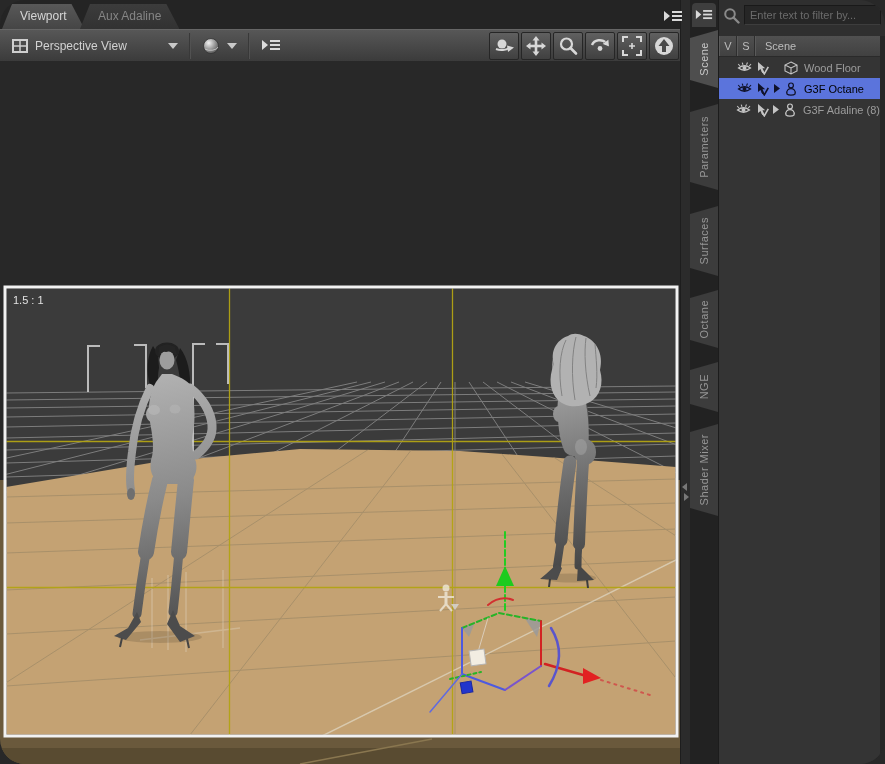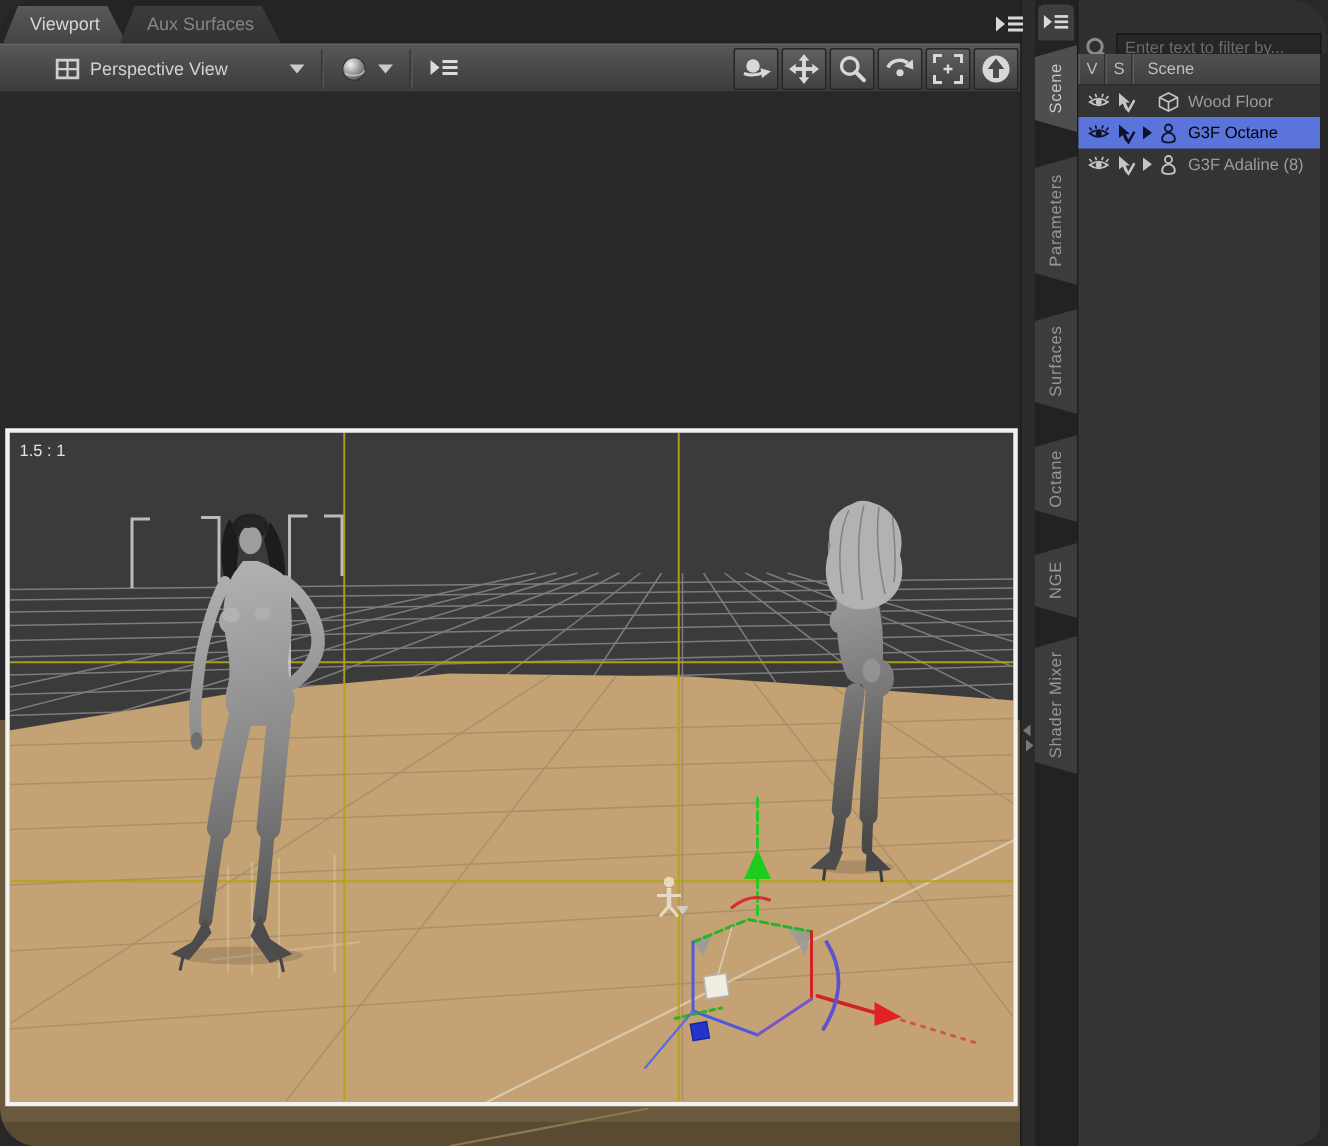--- a/index.html
+++ b/index.html
@@ -8,21 +8,21 @@
        -webkit-font-smoothing:antialiased;color:#cfcfcf;border-radius:25px;}
 
   
   .left-region{position:absolute;left:0;top:0;width:680px;height:764px;}
   .tabbar{position:relative;height:29px;background:#242424;}
   .vtab{position:absolute;top:4px;height:25px;line-height:25px;padding:0 18px;
         font-size:12px;clip-path:polygon(10px 0,calc(100% - 13px) 0,100% 100%,0 100%);}
   .vtab.active{left:2px;background:linear-gradient(#585858,#454545);color:#d6d6d6;}
   .vtab.inactive{left:80px;background:linear-gradient(#3c3c3c,#323232);color:#858585;}
   .toolbar{position:relative;height:32px;background:linear-gradient(#575757,#3b3b3b);
-           border-top:1px solid #666;box-sizing:border-box;display:flex;align-items:center;padding-left:25px;}
+           border-top:1px solid #666;box-sizing:border-box;display:flex;align-items:center;}
   .tb-sep{width:2px;height:26px;margin:0 3px;
           background:linear-gradient(90deg,#2c2c2c,#5e5e5e);}
   .tb-btn{display:flex;align-items:center;gap:7px;height:28px;padding:0 8px;cursor:default;}
   .tb-label{font-size:12px;color:#d2d2d2;white-space:nowrap;}
   .caret{width:0;height:0;border-left:5px solid transparent;border-right:5px solid transparent;
          border-top:6px solid #c9c9c9;}
   .tb-spacer{flex:1;}
   .cam-btn{width:30px;height:28px;margin:0 1px;display:flex;align-items:center;justify-content:center;
            background:linear-gradient(#606060,#404040);border:1px solid #262626;border-radius:2px;
            box-sizing:border-box;}
@@ -45,52 +45,52 @@
                align-items:center;justify-content:center;}
   .side-tab{position:absolute;left:0;width:28px;background:#3c3c3c;color:#979797;font-size:11px;
             clip-path:polygon(100% 0,100% 100%,0 calc(100% - 8px),0 8px);
             display:flex;align-items:center;justify-content:center;}
   .side-tab span{writing-mode:vertical-rl;transform:rotate(180deg);letter-spacing:.5px;}
   .side-tab.active{background:#4e4e4e;color:#c8c8c8;}
 
   
   .scene-panel{position:absolute;left:718px;top:0;width:167px;height:764px;background:#2f2f2f;
                border-left:1px solid #1c1c1c;box-sizing:border-box;}
-  .filter-row{display:flex;align-items:center;height:30px;padding:17px 4px;gap:4px;}
+  .filter-row{display:flex;align-items:center;height:30px;padding:0 4px;gap:4px;}
   .filter-input{flex:1;height:18px;background:#262626;border:1px solid #191919;border-bottom-color:#3d3d3d;
                 color:#9a9a9a;font-size:11px;padding:0 5px;outline:none;min-width:0;
                 font-family:"Liberation Sans","DejaVu Sans",sans-serif;}
   .filter-input::placeholder{color:#6b6b6b;}
   .tree{position:absolute;left:0;top:36px;right:5px;bottom:0;background:#343434;}
   .tree-scrollbar{position:absolute;right:0;top:36px;width:5px;bottom:0;background:#272727;}
   .tree-header{display:flex;height:20px;background:linear-gradient(#505050,#414141);
                border-bottom:1px solid #2a2a2a;align-items:stretch;font-size:11px;color:#bdbdbd;}
   .hdr-box{width:16px;display:flex;align-items:center;justify-content:center;
            border-right:1px solid #2e2e2e;border-left:1px solid #5a5a5a;}
   .hdr-node{flex:1;display:flex;align-items:center;padding-left:9px;border-left:1px solid #5a5a5a;}
-  .tree-row{display:flex;align-items:center;height:21px;padding-left:4px;color:#9c9c9c;font-size:11px;}
+  .tree-row{display:flex;align-items:center;height:21px;padding-left:16px;color:#9c9c9c;font-size:11px;}
   .tree-row .cell{display:flex;align-items:center;justify-content:center;}
   .c-eye{width:18px;}.c-ptr{width:18px;}.c-exp{width:11px;}.c-type{width:18px;}
   .row-label{padding-left:4px;white-space:nowrap;}
   .tree-row.selected{background:#5b74dc;color:#000;}
   .tree-row .ico{color:#c4c4c4;}
   .tree-row.selected .ico{color:#10122a;}
 
   svg{display:block;}
 </style>
 </head>
 <body>
 
 <div id="app">
 
   <div class="left-region">
 
     <div class="tabbar">
       <div class="vtab active">Viewport</div>
-      <div class="vtab inactive">Aux Surfaces</div>
+      <div class="vtab inactive">Aux Adaline</div>
     </div>
 
     <div class="toolbar">
       <div class="tb-btn" style="margin-left:4px;">
         <span>
           <svg width="16" height="14" viewBox="0 0 16 14">
             <rect x="1" y="1" width="14" height="12" fill="none" stroke="#cfcfcf" stroke-width="2"></rect>
             <line x1="8" y1="1" x2="8" y2="13" stroke="#cfcfcf" stroke-width="1.5"></line>
             <line x1="1" y1="7" x2="15" y2="7" stroke="#cfcfcf" stroke-width="1.5"></line>
           </svg>

